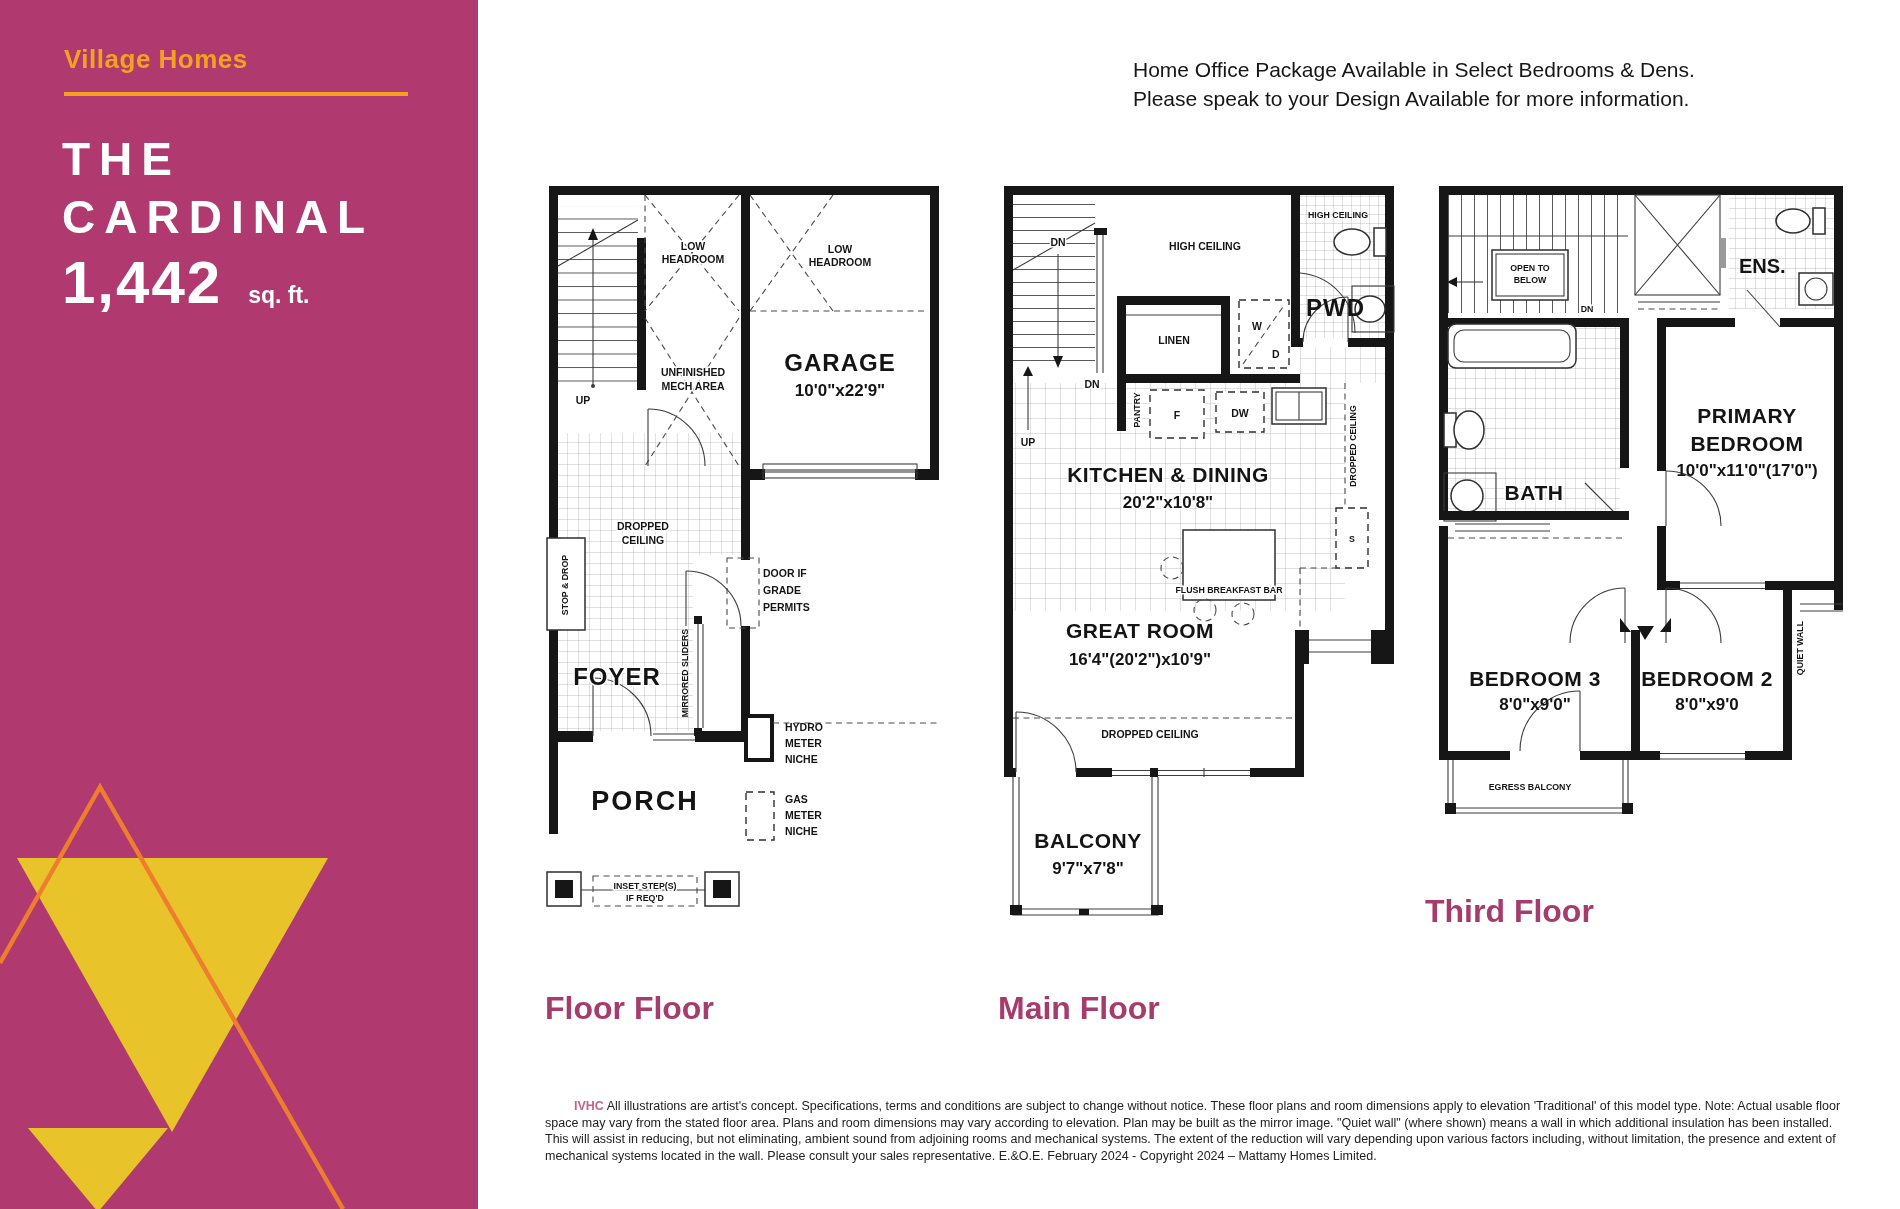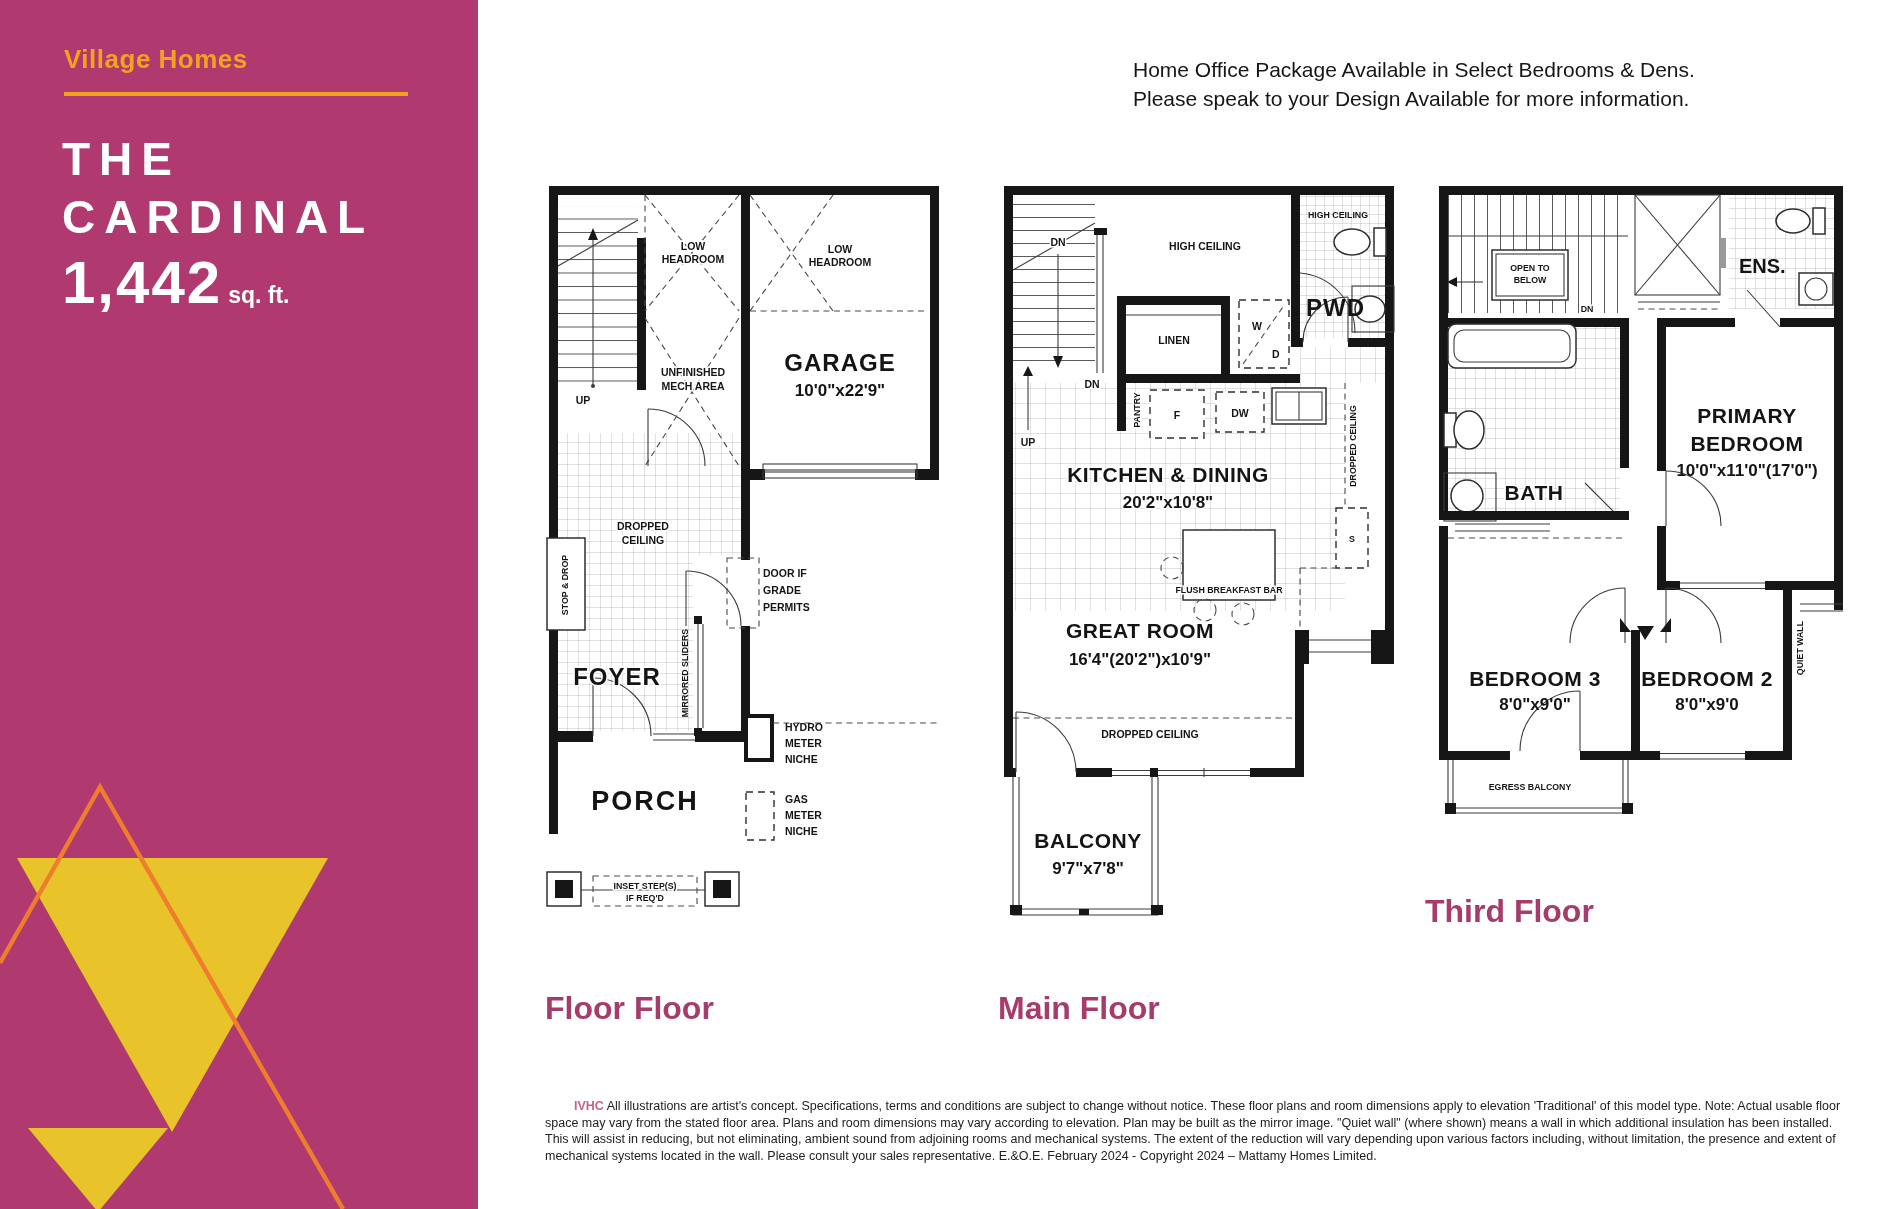--- a/index.html
+++ b/index.html
@@ -6,21 +6,21 @@
   .canvas{position:relative;width:1900px;height:1209px;background:#ffffff;overflow:hidden;
           font-family:"Liberation Sans",sans-serif;}
   
   .sidebar{position:absolute;left:0;top:0;width:478px;height:1209px;background:#b03a70;overflow:hidden;}
   .brand{position:absolute;left:64px;top:44px;font-size:26px;font-weight:bold;color:#f2a21f;letter-spacing:.5px;}
   .brand-rule{position:absolute;left:64px;top:92px;width:344px;height:4px;background:#f2a21f;}
   .model-title{position:absolute;left:62px;top:118px;color:#ffffff;font-weight:bold;
                font-size:46px;line-height:58px;letter-spacing:9px;margin-top:12px;}
   .area-line{position:absolute;left:62px;top:248px;color:#ffffff;}
   .area-num{font-size:60px;font-weight:bold;letter-spacing:2px;}
-  .area-unit{font-size:23px;font-weight:bold;margin-left:6px;}
+  .area-unit{font-size:23px;font-weight:bold;margin-left:26px;}
   .tri-art{position:absolute;left:0;top:750px;}
   
   .notice{position:absolute;left:1133px;top:55px;font-size:21px;font-weight:normal;color:#161616;line-height:29px;}
   
   .caption{position:absolute;font-size:32px;font-weight:bold;color:#a53c6b;margin-top:15px;}
   
   .legal{position:absolute;left:545px;top:1098px;width:1300px;font-size:12.5px;line-height:16.5px;color:#222;}
   .legal .code{color:#c7638b;font-weight:bold;padding-left:29px;}
   
   svg .blk{fill:#161616;}

